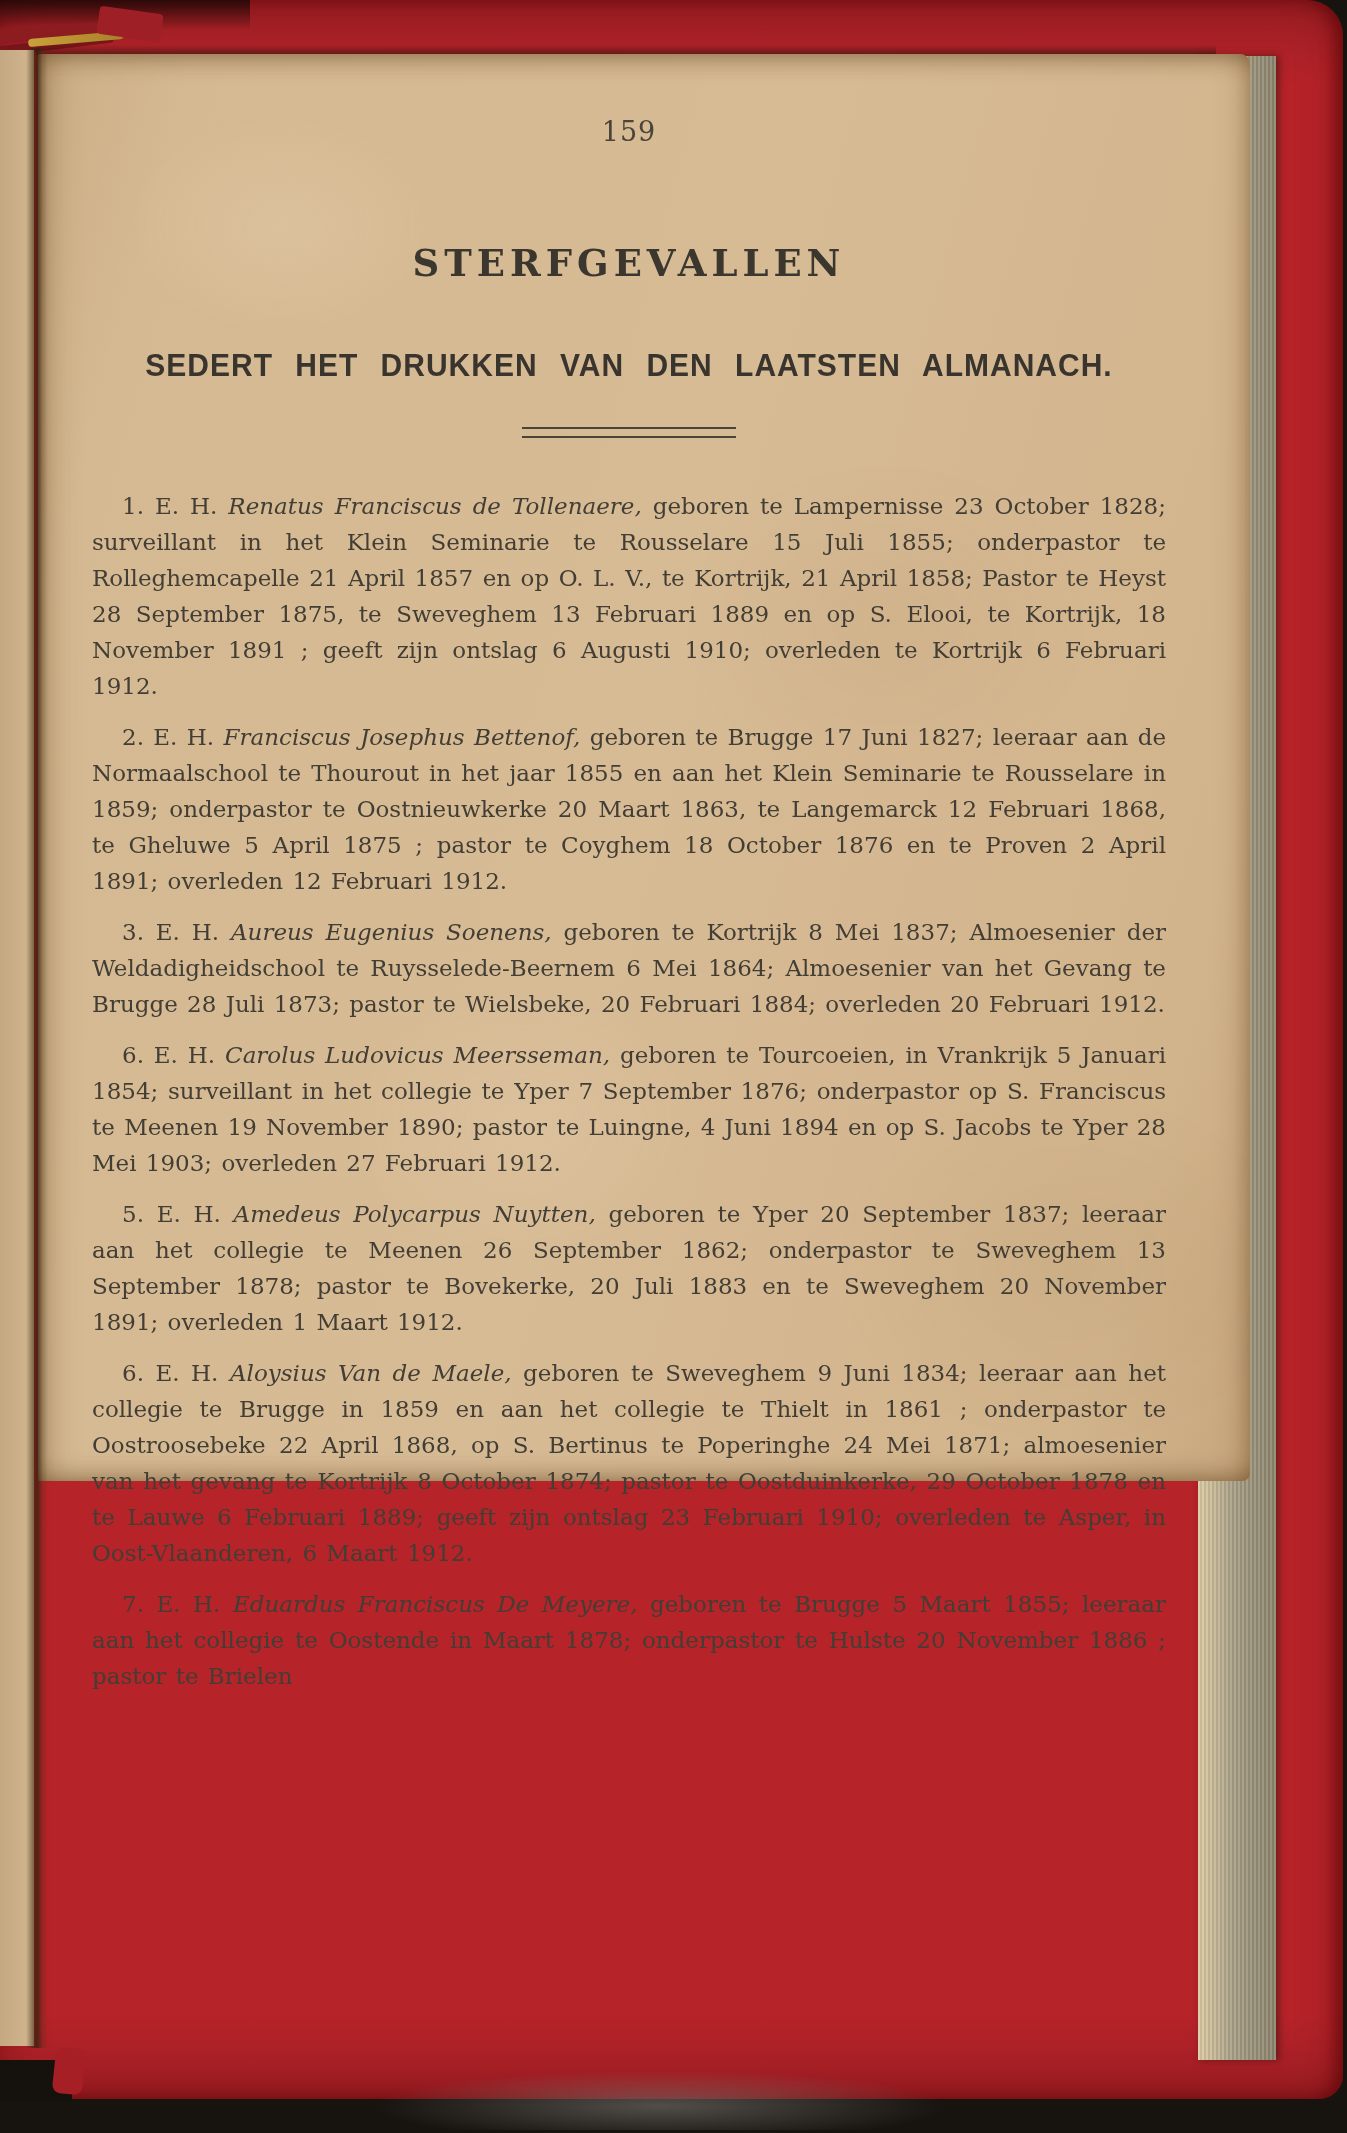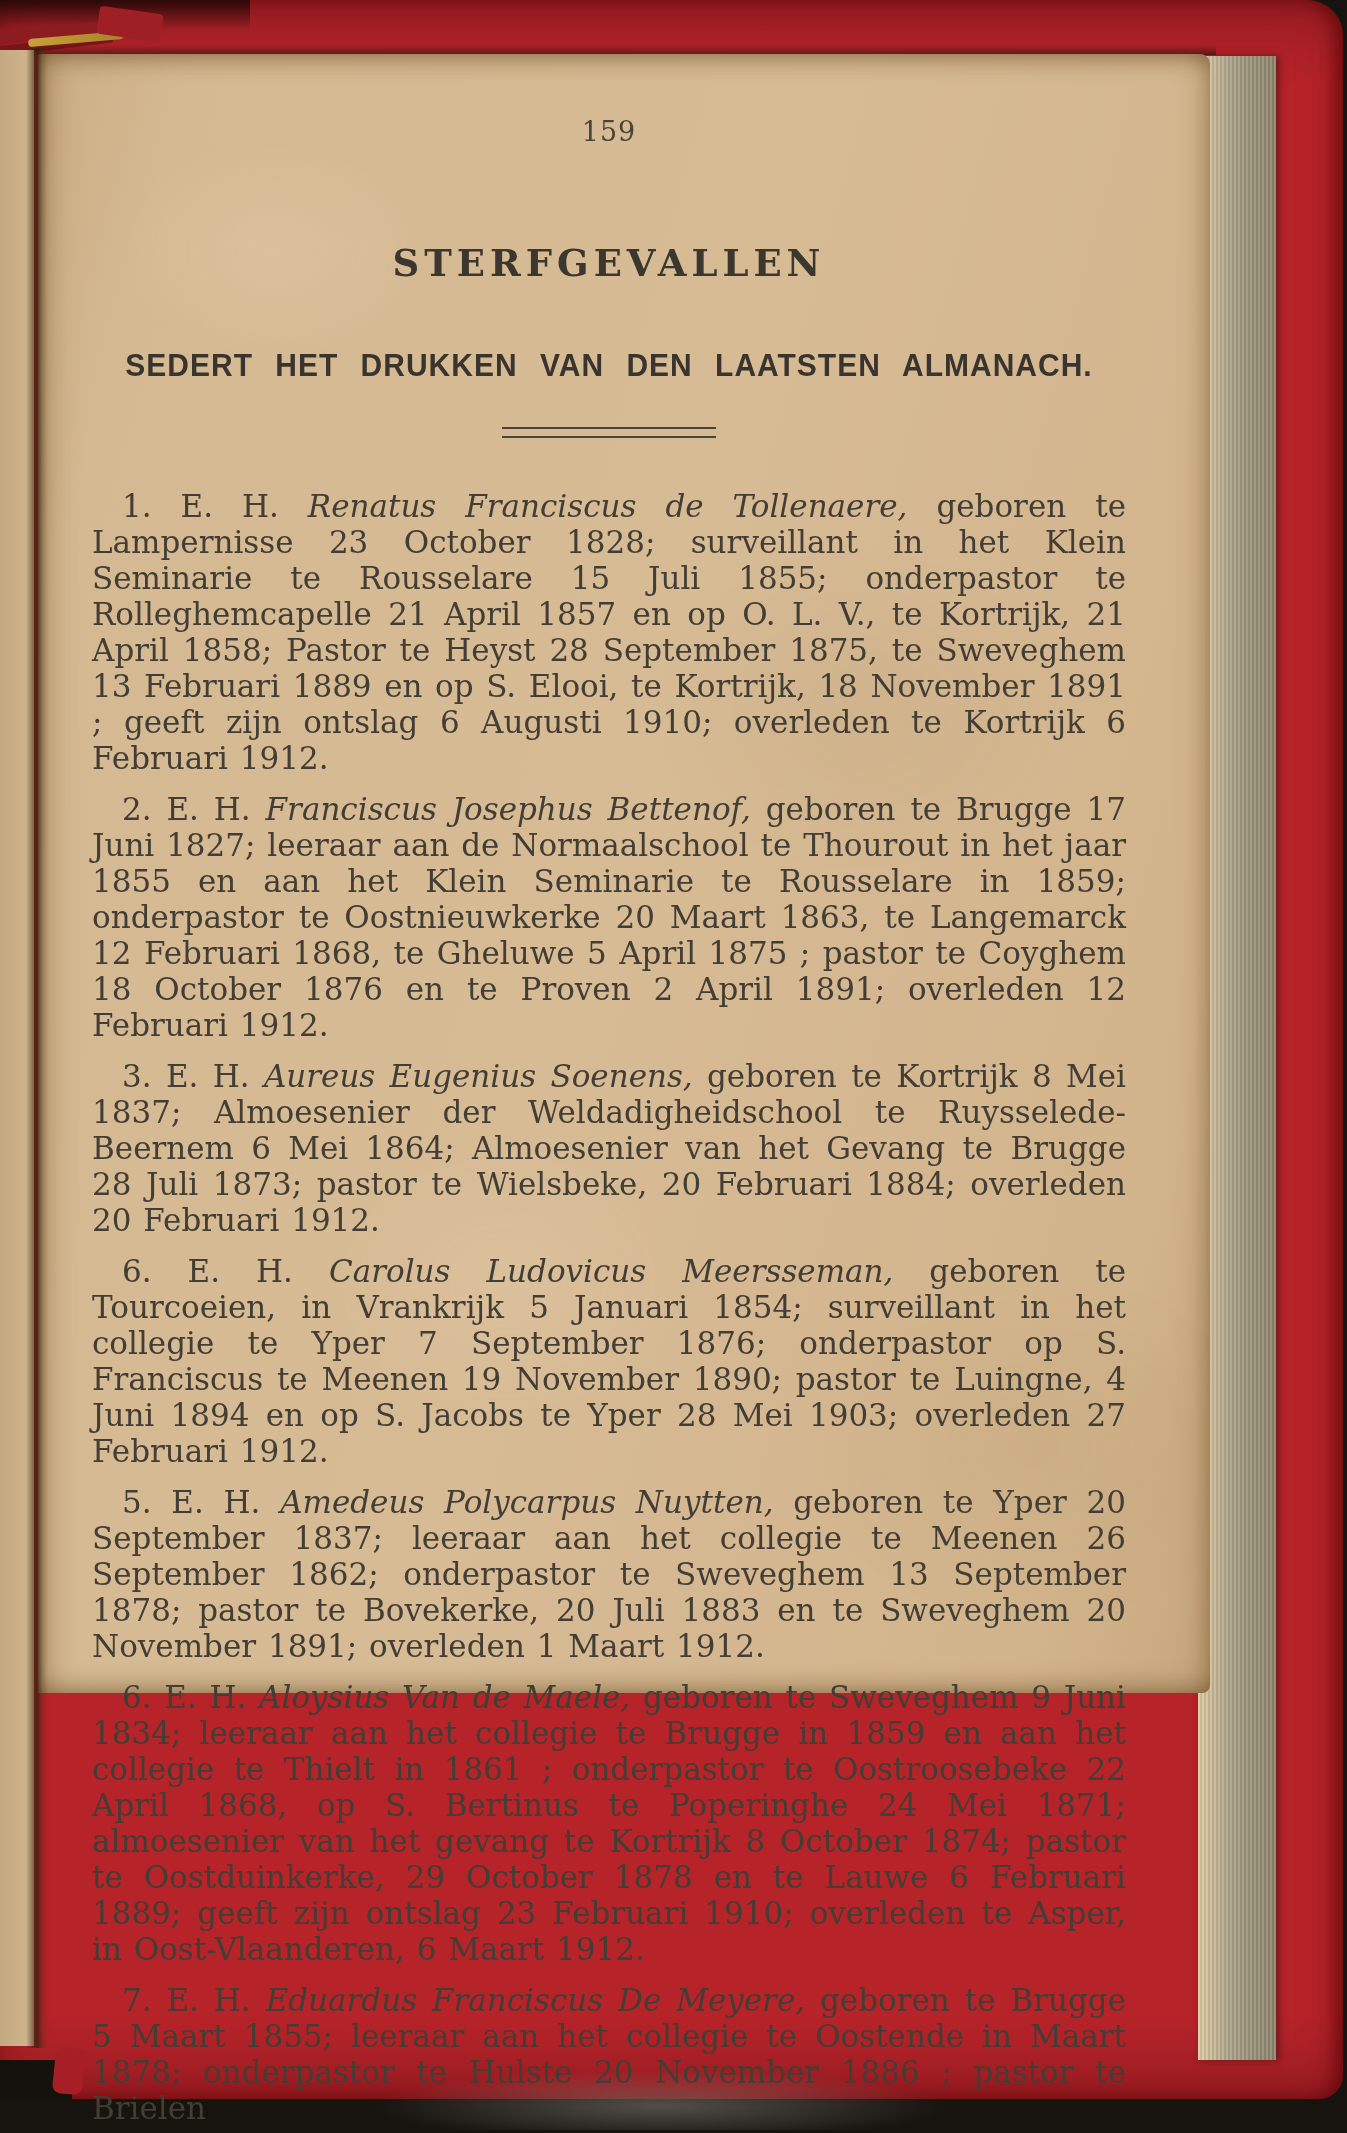--- a/index.html
+++ b/index.html
@@ -40,44 +40,44 @@
     background:linear-gradient(90deg,#c4a882,#d2b68f);}
   .gutter{position:absolute;left:26px;top:48px;width:22px;height:2000px;
     background:linear-gradient(90deg, rgba(40,25,10,0), rgba(52,33,13,.78) 50%, rgba(70,46,20,.25) 75%, rgba(0,0,0,0));}
   .top-shadow{position:absolute;left:36px;top:45px;width:1180px;height:10px;
     background:linear-gradient(180deg, rgba(30,18,8,0), rgba(30,18,8,.55));}
   
   .bl-patch{position:absolute;left:0;top:2060px;width:72px;height:42px;background:#15120e;}
   .fold{position:absolute;left:54px;top:2048px;width:30px;height:46px;background:#a61f24;
     border-radius:8px;transform:rotate(6deg);}
   
-  .page{position:absolute;left:38px;top:54px;width:1172px;height:1639px;
+  .page{position:absolute;left:38px;top:54px;width:1172px;height:1427px;
     background:linear-gradient(105deg,#cbad85 0%, #d5b992 10%, var(--paper) 50%, #d2b48c 88%, #c7a77d 100%);
     border-radius:2px 10px 8px 2px;
     box-shadow:inset 0 16px 26px -16px rgba(90,60,25,.55),
                inset 0 -18px 26px -18px rgba(90,60,25,.5),
                inset -16px 0 30px -14px rgba(110,75,35,.5),
-               inset 20px 0 34px -16px rgba(100,65,25,.55);}
+               inset 20px 0 34px -16px rgba(100,65,25,.55);padding-left:40px;}
   .page::before{content:"";position:absolute;inset:0;border-radius:inherit;opacity:.55;
     background:
       radial-gradient(220px 160px at 20% 12%, rgba(255,244,220,.25), rgba(0,0,0,0) 70%),
       radial-gradient(300px 240px at 70% 40%, rgba(120,85,40,.10), rgba(0,0,0,0) 70%),
       radial-gradient(260px 200px at 40% 75%, rgba(255,244,220,.18), rgba(0,0,0,0) 70%),
       radial-gradient(340px 260px at 85% 85%, rgba(120,85,40,.12), rgba(0,0,0,0) 70%);}
   .content{position:absolute;inset:0;padding:62px 84px 0 54px;color:var(--ink);}
   .pagenum{text-align:center;font-size:27px;letter-spacing:1px;color:#4a4439;}
   .title{margin-top:94px;text-align:center;font-family:"DejaVu Serif", serif;font-weight:700;
     font-size:37px;letter-spacing:5px;color:#3b372f;}
   .subtitle{margin-top:64px;text-align:center;font-family:"Liberation Sans", sans-serif;
     font-weight:700;font-size:30px;letter-spacing:1px;word-spacing:13px;color:#39352e;
     transform:scaleY(1.04);}
   .rule{margin:44px auto 0;width:214px;}
   .rule .line{height:2px;background:#49443a;}
   .rule .line + .line{margin-top:7px;}
-  .entries{margin-top:50px;font-size:31px;line-height:36px;text-align:justify;
+  .entries{margin-top:50px;font-size:23px;line-height:36px;text-align:justify;
     word-spacing:2px;color:var(--ink);}
   .entries p{margin:0 0 15px 0;text-indent:30px;}
   .entries em{font-style:italic;}
 </style>
 </head>
 <body>
 
 <div class="photo">
   <div class="cover"></div>
   <div class="cover-shade"></div>

